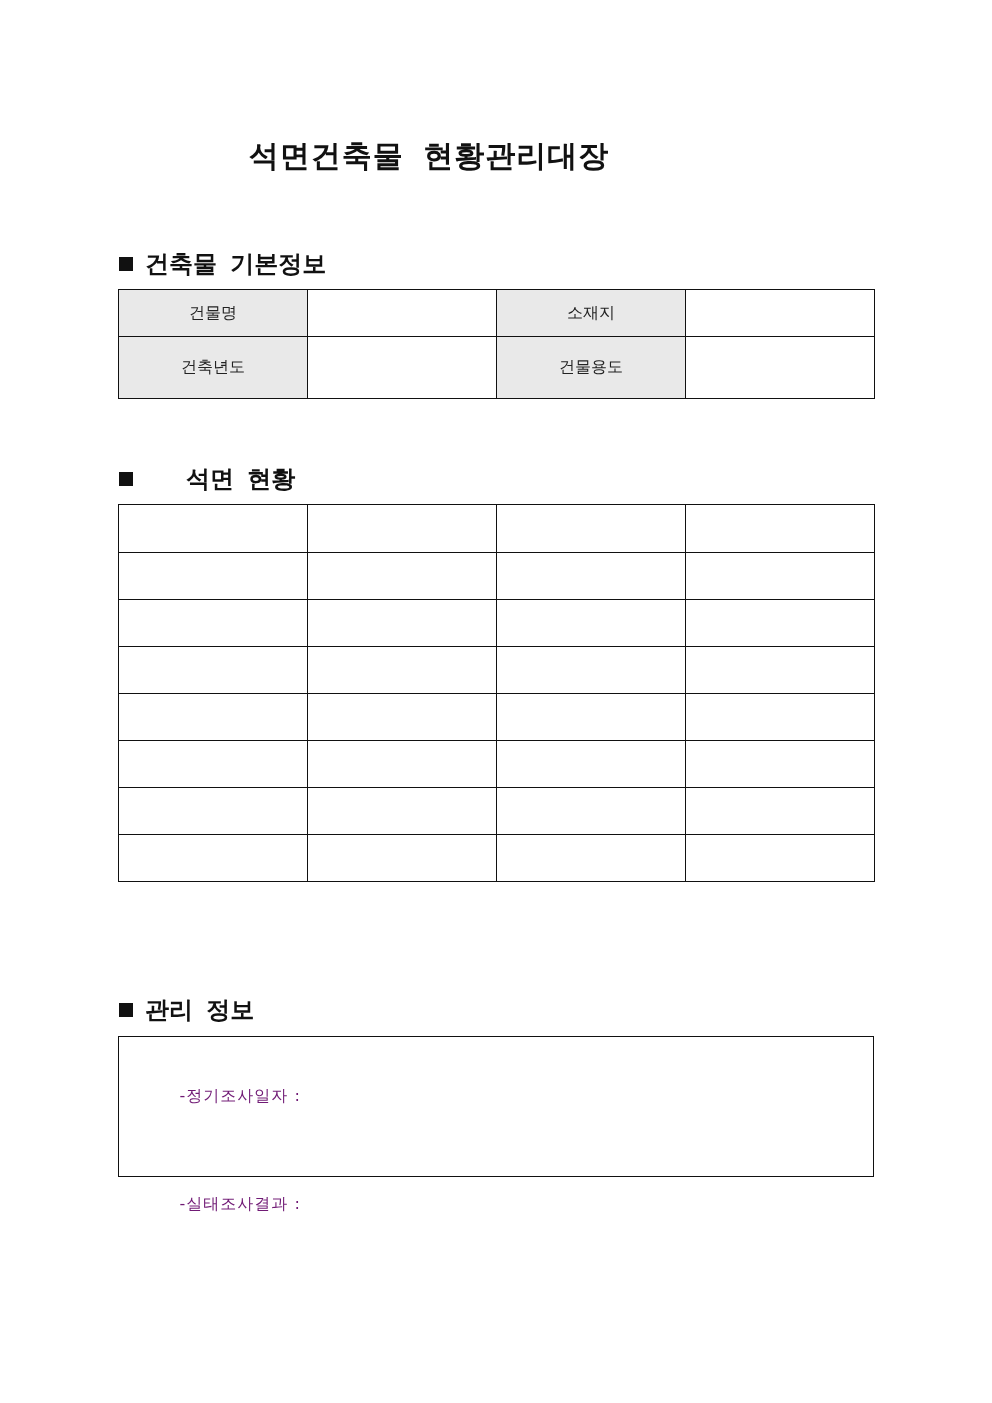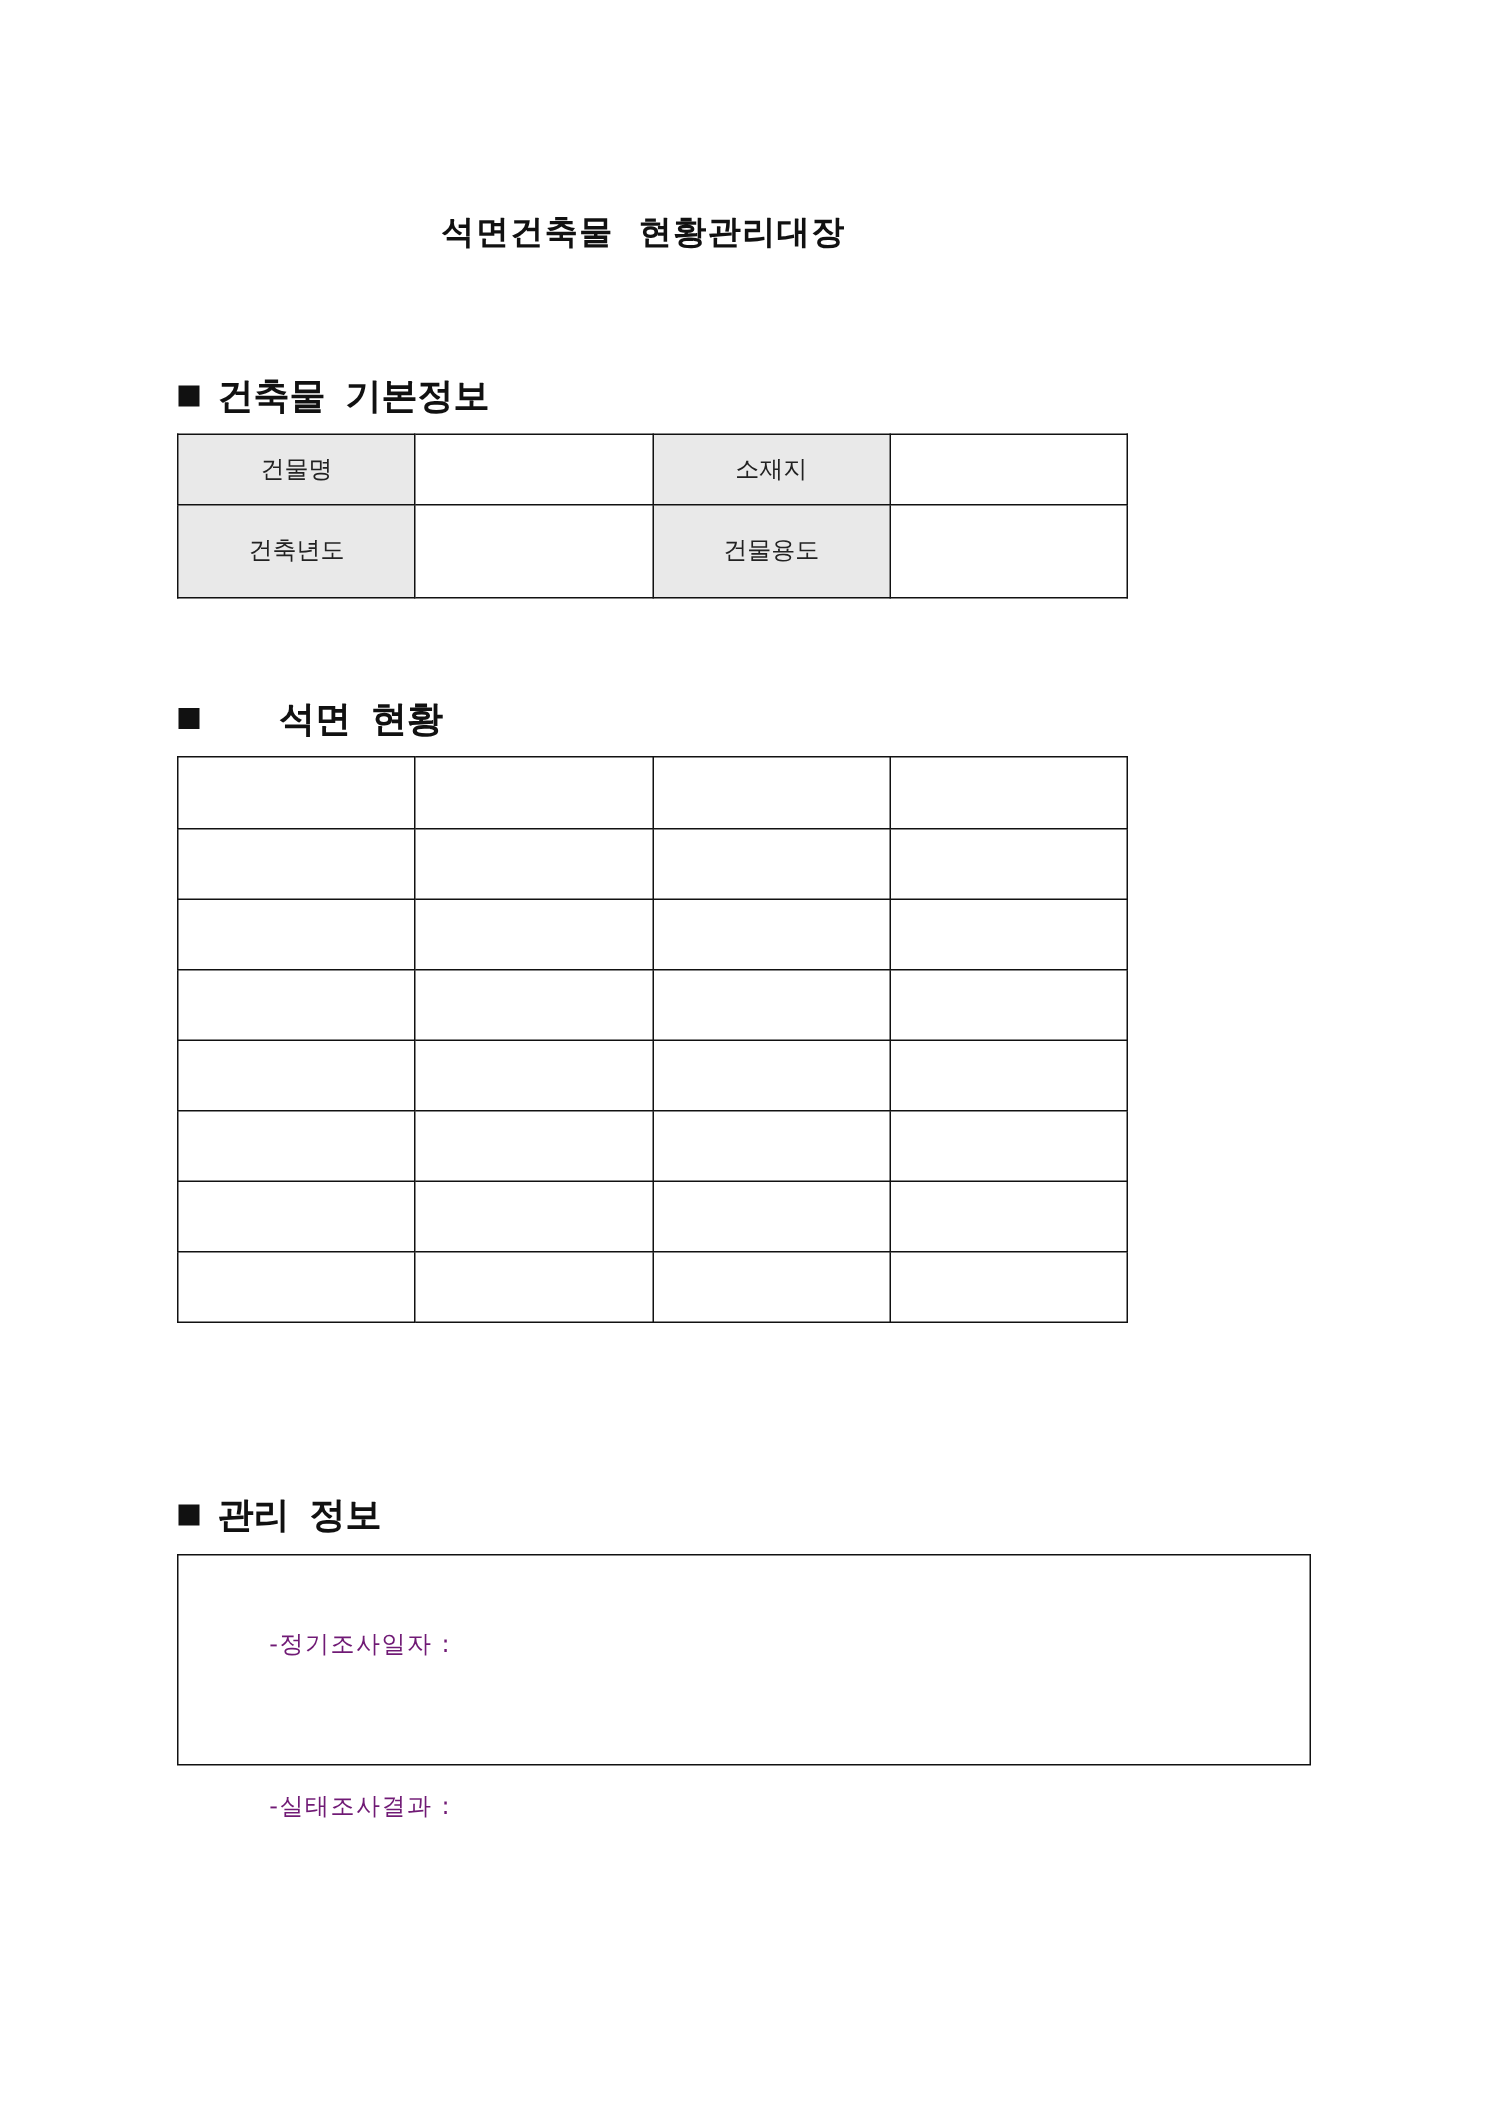--- a/index.html
+++ b/index.html
@@ -14,21 +14,21 @@
       font-family: "DejaVu Sans", "Liberation Sans", sans-serif;
       color: #111111;
       overflow: hidden;
     }
     .title {
       position: absolute;
       left: 0;
       top: 134px;
       width: 858px;
       text-align: center;
-      font-size: 22px;
+      font-size: 30px;
       font-weight: bold;
       letter-spacing: 1px;
       line-height: 44px;
       word-spacing: 8px;
     }
     .section-head {
       position: absolute;
       left: 119px;
       font-size: 24px;
       font-weight: bold;
@@ -40,21 +40,21 @@
     .section-head .sq {
       display: inline-block;
       width: 14px;
       height: 14px;
       background: #111111;
       margin-right: 12px;
     }
     table.grid {
       position: absolute;
       left: 118px;
-      width: 634px;
+      width: 757px;
       border-collapse: collapse;
       table-layout: fixed;
       padding-left: 46px;
     }
     table.grid td {
       border: 1.5px solid #111111;
       padding: 0;
       text-align: center;
       vertical-align: middle;
       font-size: 16px;

